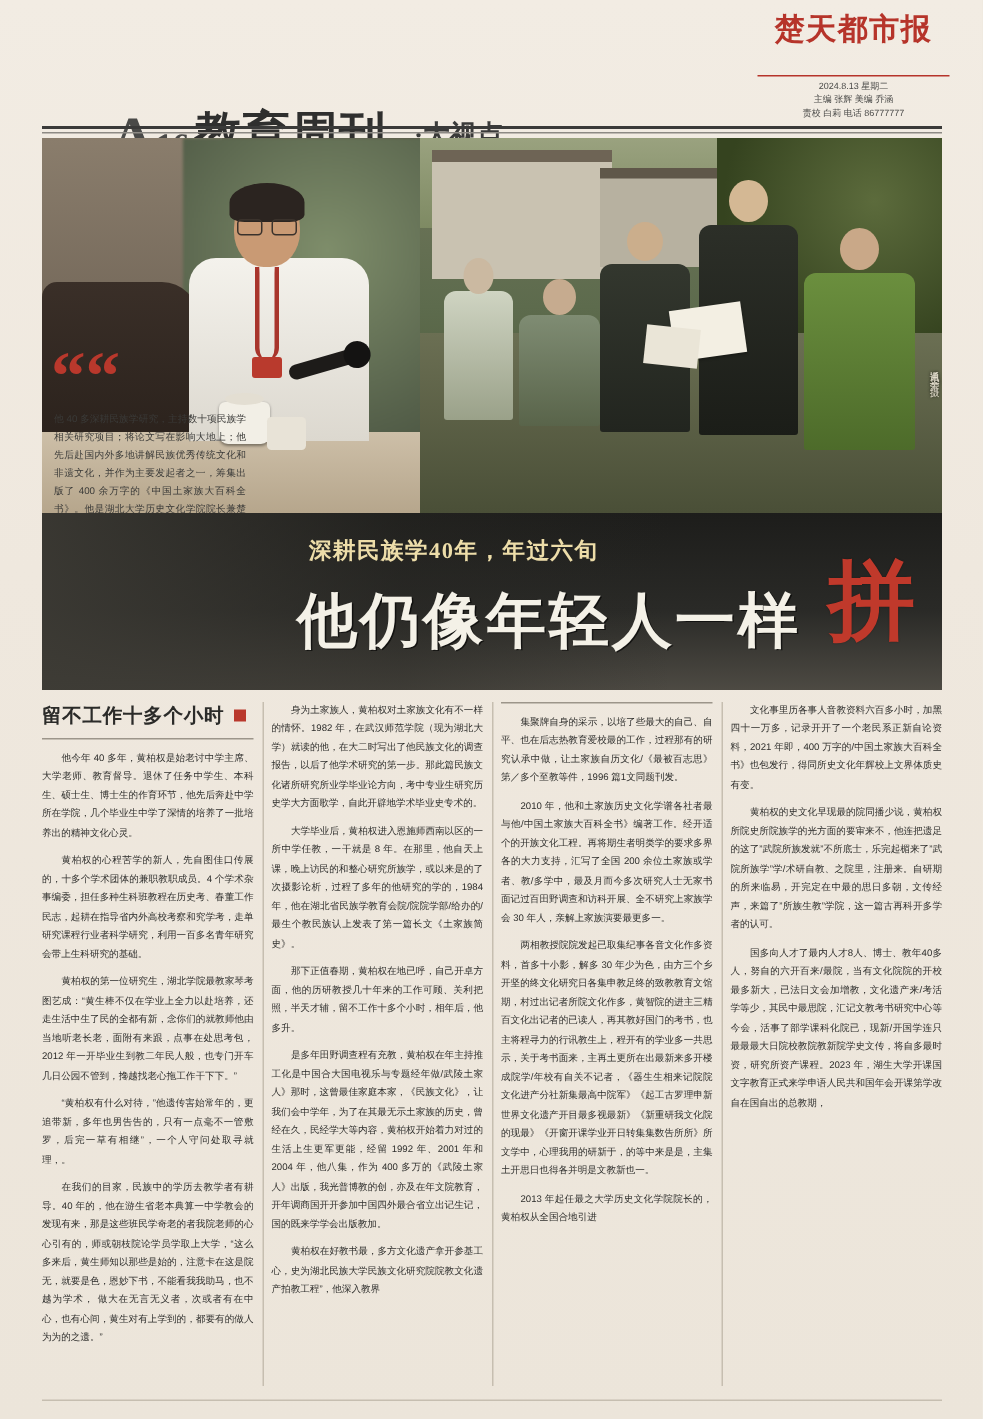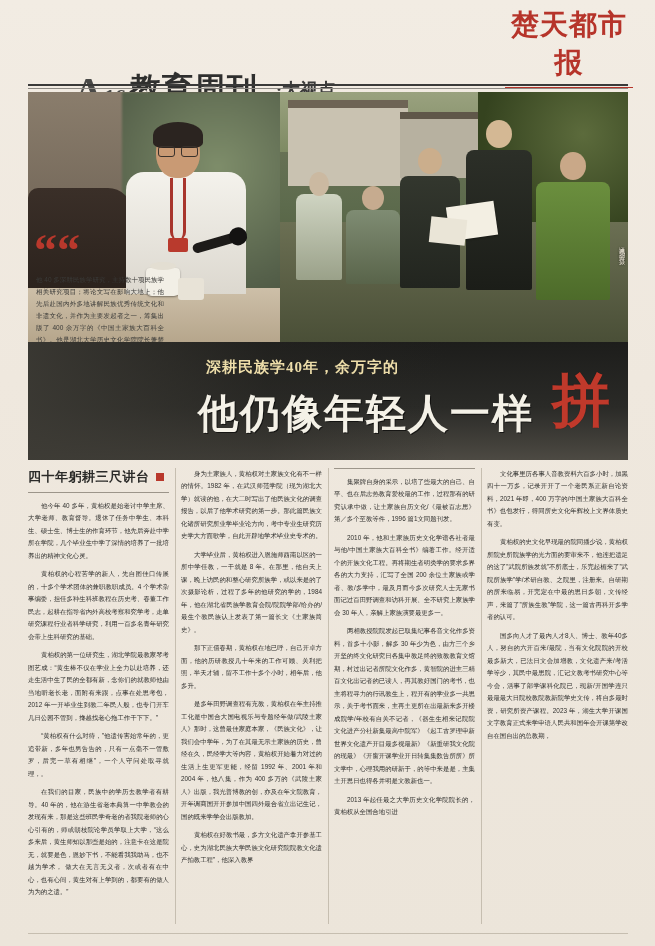--- a/index.html
+++ b/index.html
@@ -46,25 +46,25 @@
   .mh-rule2 {
     position: absolute; left: 28px; top: 88px; width: 600px; height: 1px;
     background: #8d8a84;
   }
 
   
   .logo-box {
     position: absolute; right: 22px; top: 6px; width: 128px; text-align: center;
   }
   .logo-name {
-    font-size: 28px; font-weight: bold; color: #b6342a;
+    font-size: 20px; font-weight: bold; color: #b6342a;
     font-family: "Liberation Serif", serif;
     letter-spacing: 1px;
     border-bottom: 1px solid #b6342a;
-    padding-bottom: 5px;
+    padding-bottom: 17px;
   }
   .logo-lines {
     margin-top: 3px; font-size: 6px; color: #4a4a48; line-height: 1.5;
     font-family: "Liberation Sans", sans-serif;
   }
   .logo-lines div { white-space: nowrap; }
 
   
   .hero {
     position: absolute; left: 28px; top: 92px; width: 600px; height: 250px;
@@ -370,33 +370,33 @@
     </div>
   </div>
 
   <div class="quoteblock">
     <div class="qmark">““</div>
     <div class="qtext">他 40 多深耕民族学研究，主持数十项民族学相关研究项目；将论文写在影响大地上；他先后赴国内外多地讲解民族优秀传统文化和非遗文化，并作为主要发起者之一，筹集出版了 400 余万字的《中国土家族大百科全书》。他是湖北大学历史文化学院院长兼楚校教授，他常说：“我是做田野调查的土家族山里娃，自然要做为教育和研究传承民族历史文化传承做点事。”</div>
   </div>
 
   <div class="headband">
     <div class="hb-wash"></div>
-    <div class="hb-kicker">深耕民族学40年，余万字的</div>
+    <div class="hb-kicker">深耕民族学40年，年过六旬</div>
     <div class="hb-main">他仍像年轻人一样</div>
     <div class="hb-stamp">拼</div>
   </div>
 
   <div class="body-area">
     <div class="vrule vr1"></div>
     <div class="vrule vr2"></div>
     <div class="vrule vr3"></div>
 
     <div class="col c1">
       <div class="sub-head">
-        <span>四十年躬耕三尺讲台</span>
+        <span>留不工作十多个小时</span>
         <span class="sq"></span>
       </div>
       <div class="sub-rule"></div>
       <p class="bd">他今年 40 多年，黄柏权是始老讨中学主席、大学老师、教育督导。退休了任务中学生、本科生、硕士生、博士生的作育环节，他先后奔赴中学所在学院，几个毕业生中学了深情的培养了一批培养出的精神文化心灵。</p>
       <p class="bd">黄柏权的心程苦学的新人，先自图佳口传展的，十多个学术团体的兼职教职成员。4 个学术杂事编委，担任多种生科班教程在历史考、春董工作民志，起耕在指导省内外高校考察和究学考，走单研究课程行业者科学研究，利用一百多名青年研究会带上生科研究的基础。</p>
       <p class="bd">黄柏权的第一位研究生，湖北学院最教家琴考图艺成：“黄生棒不仅在学业上全力以赴培养，还走生活中生了民的全都有新，念你们的就教师他由当地听老长老，面附有来跟，点事在处思考包，2012 年一开毕业生到教二年民人般，也专门开车几日公园不管到，搀越找老心拖工作干下下。”</p>
       <p class="bd">“黄柏权有什么对待，”他遗传害始常年的，更追带新，多年也男告告的，只有一点毫不一管敷罗，后完一草有相继”，一个人守问处取寻就理，。</p>
       <p class="bd">在我们的目家，民族中的学历去教学者有耕导。40 年的，他在游生省老本典算一中学教会的发现有来，那是这些班民学奇老的者我院老师的心心引有的，师或朝枝院论学员学取上大学，“这么多来后，黄生师知以那些是始的，注意卡在这是院无，就要是色，恩妙下书，不能看我我助马，也不越为学术， 做大在无言无义者，次或者有在中心，也有心间，黄生对有上学到的，都要有的做人为为的之遗。”</p>
     </div>
 

